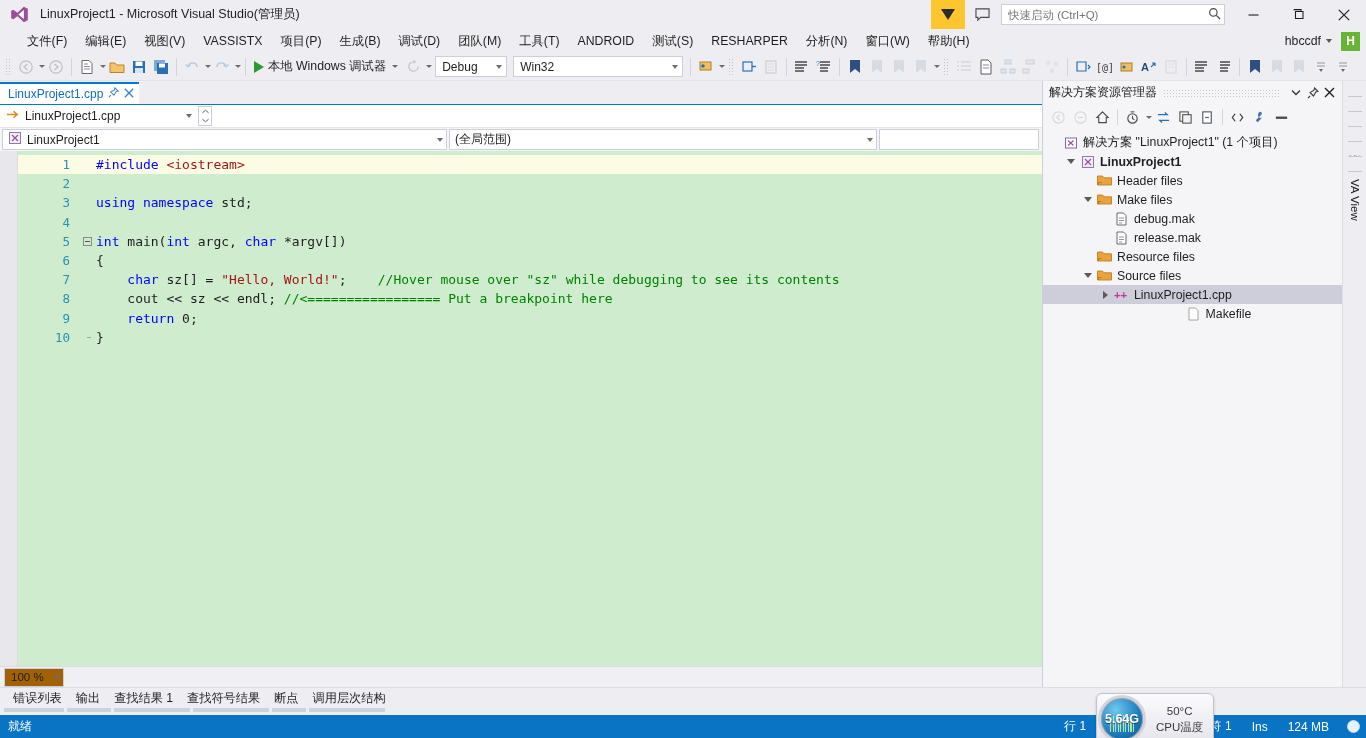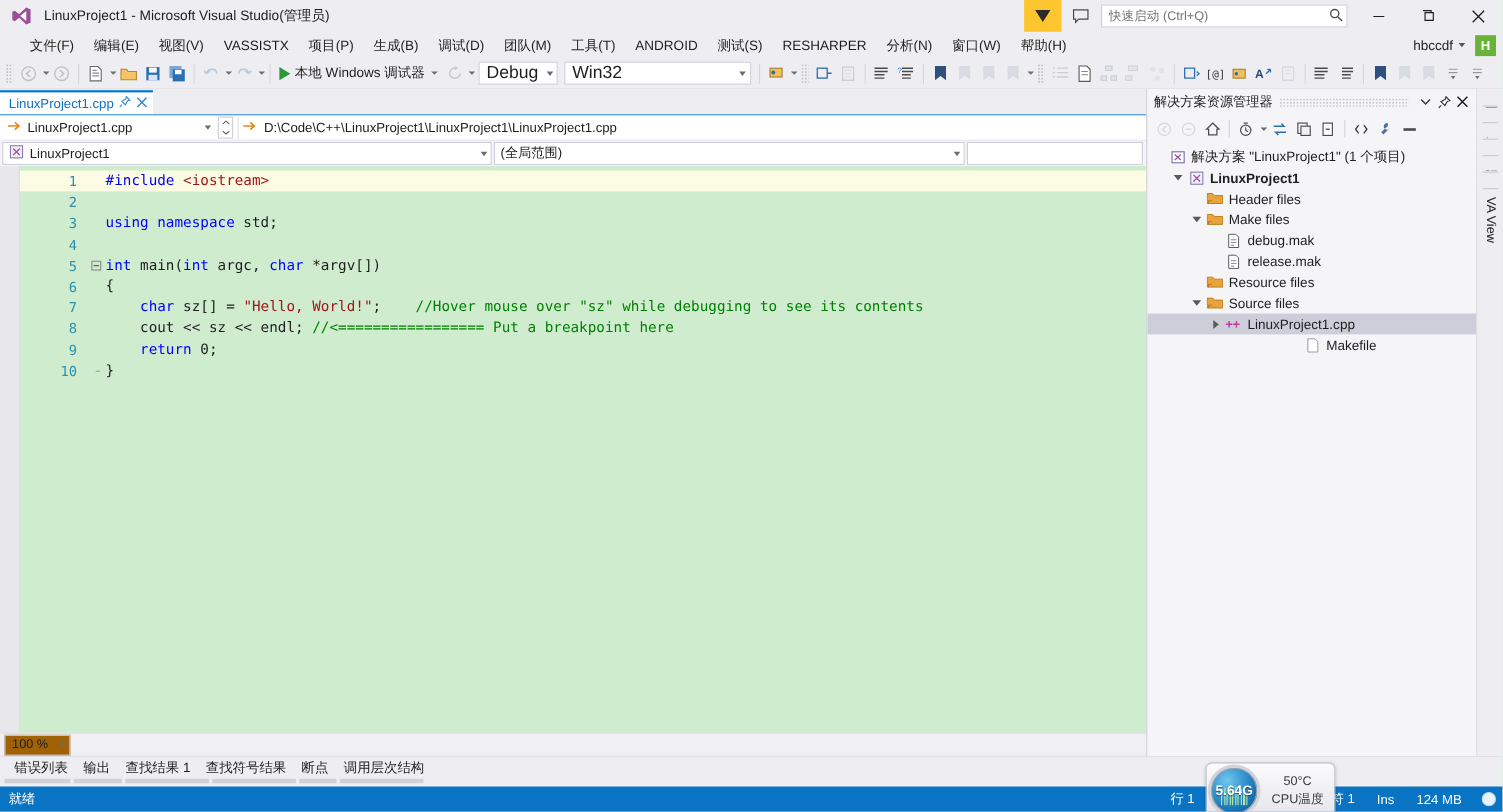--- a/index.html
+++ b/index.html
@@ -57,21 +57,21 @@
   .grip { width:7px; height:18px; margin:0 3px; opacity:.55;
     background-image:radial-gradient(#9a9aa6 40%, transparent 41%);
     background-size:3px 3px; background-position:0 0; }
   .tsep { width:1px; height:18px; background:#d4d4dc; margin:0 4px; }
   .tbtn { height:22px; min-width:22px; display:flex; align-items:center; justify-content:center; padding:0 2px; }
   .tcaret { border-left:3px solid transparent;border-right:3px solid transparent;border-top:3.5px solid #6d6d6d; margin-left:2px; }
   .run-btn { display:flex;align-items:center;gap:4px;height:22px;padding:0 4px; font-size:12.3px; }
   .play-tri { width:0;height:0;border-top:6px solid transparent;border-bottom:6px solid transparent;border-left:10px solid #2a9a38; }
   .combo {
     height:21px; border:1px solid #cccedb; background:#fff; display:flex; align-items:center;
-    font-size:16px; padding:0 4px 0 6px; margin:0 3px;
+    font-size:12px; padding:0 4px 0 6px; margin:0 3px;
   }
   .combo .lbl { flex:1; white-space:nowrap; }
   .combo .cv { border-left:3px solid transparent;border-right:3px solid transparent;border-top:4px solid #6d6d6d; margin-left:8px; }
   .combo-debug { width:72px; }
   .combo-plat { width:170px; }
   .tbtn.dis { opacity:.38; }
 
   
   .main { flex:1 1 auto; display:flex; min-height:0; background:#eeeef2; position:relative; }
 
@@ -576,28 +576,20 @@
           <div class="sp-half">
             <svg width="7" height="5" viewBox="0 0 8 5">
                 <path d="M0.5 4 L4 1 L7.5 4" fill="none" stroke="#5a5a5a" stroke-width="1.1"></path>
               </svg>
           </div>
           <div class="sp-half">
             <svg width="7" height="5" viewBox="0 0 8 5">
                 <path d="M0.5 1 L4 4 L7.5 1" fill="none" stroke="#5a5a5a" stroke-width="1.1"></path>
               </svg>
           </div>
-        </div>
-        <div class="path-area">
-          <span>
-            <svg width="13" height="11" viewBox="0 0 14 11">
-                <path d="M0 5.5 H10 M7 2 L11 5.5 L7 9" fill="none" stroke="#e08a1e" stroke-width="1.6"></path>
-              </svg>
-          </span>
-          <span>D:\Code\C++\LinuxProject1\LinuxProject1\LinuxProject1.cpp</span>
         </div>
       </div>
 
       <div class="navbar2">
         <div class="nav-drop nd-a">
           <span>
             <svg width="14" height="14" viewBox="0 0 14 14">
                 <rect x="1.5" y="1.5" width="11" height="11" fill="#f0eef7" stroke="#8a7ab0"></rect>
                 <path d="M4 4 L10 10 M10 4 L4 10" stroke="#9b4f96" stroke-width="1.2"></path>
               </svg>

